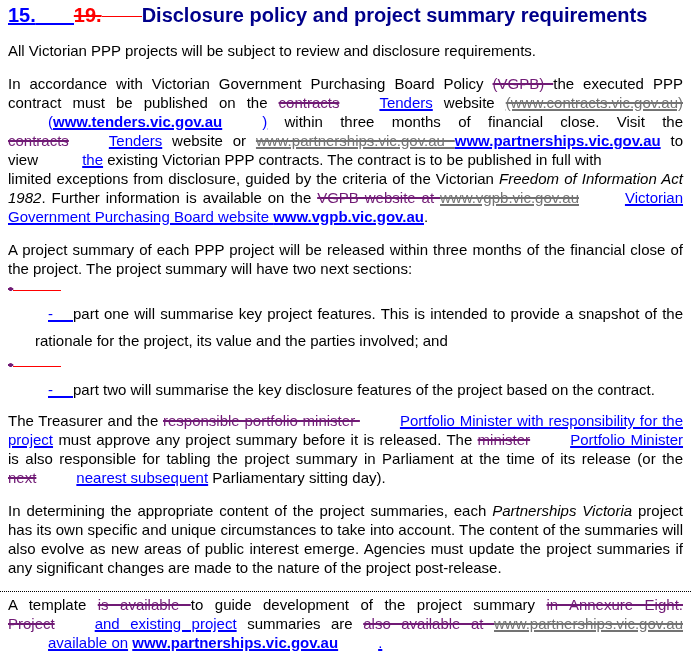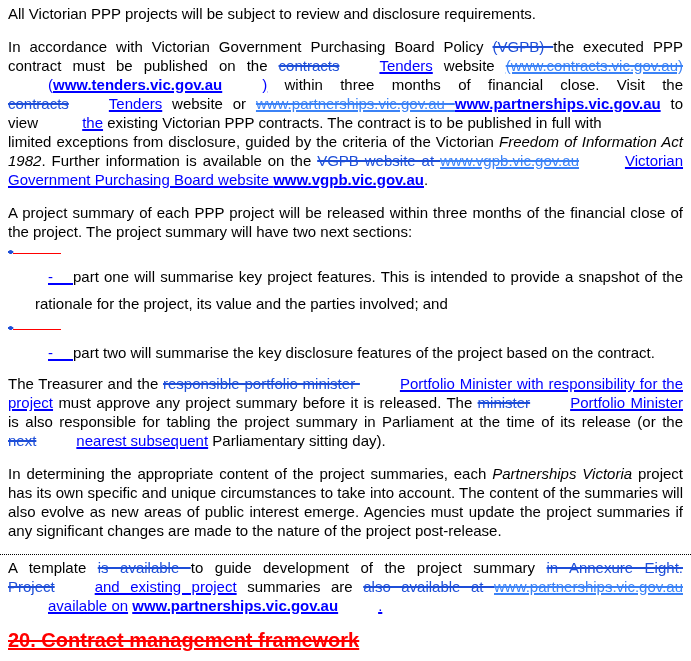--- a/index.html
+++ b/index.html
@@ -11,38 +11,39 @@
   .page{padding:4px 8px 0 8px;}
   .para{margin:0 0 14px 0;line-height:19px;}
   .justify{text-align:justify;}
   .h1{font-size:20px;font-weight:bold;line-height:23px;margin:0 0 14px 0;}
   .h2{font-size:20px;font-weight:bold;line-height:23px;margin:14px 0 0 0;}
   .title{color:#00008B;}
   .plain{color:#000000;text-align:right;}
   .italic{font-style:italic;}
   .ins{color:#0000FF;text-decoration:underline;text-decoration-thickness:1.5px;padding-left:40px;}
   .ins-bold{color:#0000FF;font-weight:bold;text-decoration:underline;text-decoration-thickness:1.5px;}
-  .del{color:#1d4ed8;text-decoration:line-through;text-decoration-thickness:1.5px;}
+  .del{color:#701a75;text-decoration:line-through;text-decoration-thickness:1.5px;}
   .del-bold{color:#FF0000;font-weight:bold;text-decoration:line-through;text-decoration-thickness:1.5px;}
-  .del-link{color:#3b82f6;text-decoration:underline line-through;text-decoration-thickness:1.5px;}
+  .del-link{color:#737373;text-decoration:underline line-through;text-decoration-thickness:1.5px;}
   .del-head{color:#FF0000;text-decoration:underline line-through;text-decoration-thickness:2px;}
   
   .gap{display:inline-block;height:0;}
   .del-gap{border-top:1.7px solid #FF0000;vertical-align:middle;}
   .ins-gap{border-top:2px solid #0000FF;vertical-align:baseline;position:relative;top:3px;}
   .del-bullet{margin:0 0 4px 0;line-height:14px;}
   .bullet{margin:0 0 4px 0;padding-left:27px;text-indent:-27px;text-align:justify;line-height:27px;}
   .bullet-last{margin-bottom:8px;}
   .tight{margin-bottom:4px;}
   .dotted-top{border-top:1.4px dotted #000000;padding-top:3px;margin-left:-8px;margin-right:-8px;padding-left:8px;padding-right:8px;margin-bottom:7px;}
 </style>
 </head>
 <body>
 
 <div class="page">
+    <div class="h1"><span class="ins-bold">15.</span><span class="gap ins-gap" style="width: 38px;"></span><span class="del-bold">19.</span><span class="gap del-gap" style="width: 40px;"></span><span class="title">Disclosure policy and project summary requirements</span></div>
     <div class="para"><span class="plain">All Victorian PPP projects will be subject to review and disclosure requirements.</span></div>
     <div class="para justify"><span class="plain">In accordance with Victorian Government Purchasing Board Policy </span><span class="del">(VGPB) </span><span class="plain">the executed PPP contract must be published on the </span><span class="del">contracts</span><span class="ins">Tenders</span><span class="plain"> website </span><span class="del-link">(www.contracts.vic.gov.au)</span><span class="ins">(</span><span class="ins-bold">www.tenders.vic.gov.au</span><span class="ins">)</span><span class="plain"> within three months of financial close. Visit the </span><span class="del">contracts</span><span class="ins">Tenders</span><span class="plain"> website or </span><span class="del-link">www.partnerships.vic.gov.au </span><span class="ins-bold">www.partnerships.vic.gov.au</span><span class="plain"> to view </span><span class="ins">the</span><span class="plain"> existing Victorian PPP contracts. The contract is to be published in full with</span><br><span class="plain">limited exceptions from disclosure, guided by the criteria of the Victorian </span><span class="italic">Freedom of Information Act 1982</span><span class="plain">. Further information is available on the </span><span class="del">VGPB website at </span><span class="del-link">www.vgpb.vic.gov.au</span><span class="plain"> </span><span class="ins">Victorian Government Purchasing Board website </span><span class="ins-bold">www.vgpb.vic.gov.au</span><span class="plain">.</span></div>
     <div class="para justify tight"><span class="plain">A project summary of each PPP project will be released within three months of the financial close of the project. The project summary will have two next sections:</span></div>
     <div class="del-bullet"><span class="del">•</span><span class="gap del-gap" style="width: 48px;"></span></div>
     <div class="bullet"><span class="ins">-</span><span class="gap ins-gap" style="width: 20px;"></span><span class="plain">part one will summarise key project features. This is intended to provide a snapshot of the rationale for the project, its value and the parties involved; and</span></div>
     <div class="del-bullet"><span class="del">•</span><span class="gap del-gap" style="width: 48px;"></span></div>
     <div class="bullet bullet-last"><span class="ins">-</span><span class="gap ins-gap" style="width: 20px;"></span><span class="plain">part two will summarise the key disclosure features of the project based on the contract.</span></div>
     <div class="para justify"><span class="plain">The Treasurer and the </span><span class="del">responsible portfolio minister </span><span class="ins">Portfolio Minister with responsibility for the project</span><span class="plain"> must approve any project summary before it is released. The </span><span class="del">minister</span><span class="ins">Portfolio Minister</span><span class="plain"> is also responsible for tabling the project summary in Parliament at the time of its release (or the </span><span class="del">next</span><span class="ins">nearest subsequent</span><span class="plain"> Parliamentary sitting day).</span></div>
     <div class="para justify"><span class="plain">In determining the appropriate content of the project summaries, each </span><span class="italic">Partnerships Victoria</span><span class="plain"> project has its own specific and unique circumstances to take into account. The content of the summaries will also evolve as new areas of public interest emerge. Agencies must update the project summaries if any significant changes are made to the nature of the project post-release.</span></div>
     <div class="para justify dotted-top"><span class="plain">A template </span><span class="del">is available </span><span class="plain">to guide development of the project summary </span><span class="del">in Annexure Eight. Project</span><span class="ins">and existing project</span><span class="plain"> summaries are </span><span class="del">also available at </span><span class="del-link">www.partnerships.vic.gov.au </span><span class="ins">available on</span><span class="plain"> </span><span class="ins-bold">www.partnerships.vic.gov.au</span><span class="ins">.</span></div>

